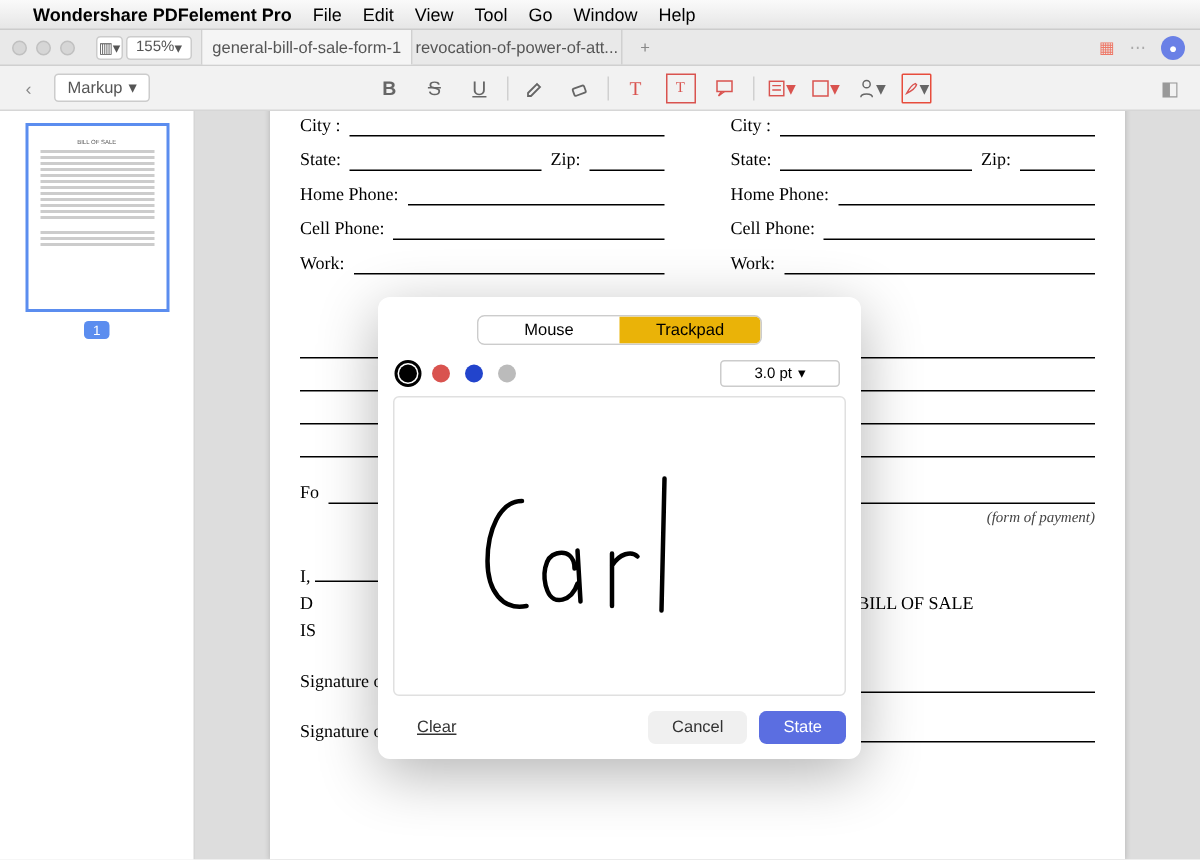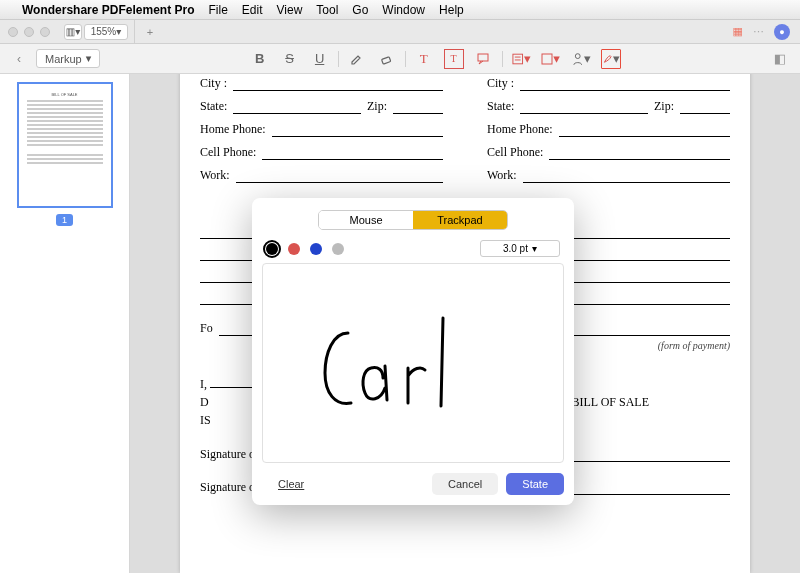--- a/index.html
+++ b/index.html
@@ -92,20 +92,26 @@
 <div class="tabbar">
   <div class="traffic">
     <span></span>
     <span></span>
     <span></span>
   </div>
   <div class="zoomgroup">
     <div class="ic">▥▾</div>
     <div class="ic zl"><span>155%</span>▾</div>
   </div>
+  <div class="tab active">
+      <span>general-bill-of-sale-form-1</span>
+    </div>
+  <div class="tab">
+      <span>revocation-of-power-of-att...</span>
+    </div>
   <div class="plus">+</div>
   <div class="spacer"></div>
   <div class="rt">
     <span class="grid">▦</span>
     <span style="color:#aaa">⋯</span>
     <span class="avatar">●</span>
   </div>
 </div>
 
 <div class="toolbar">

